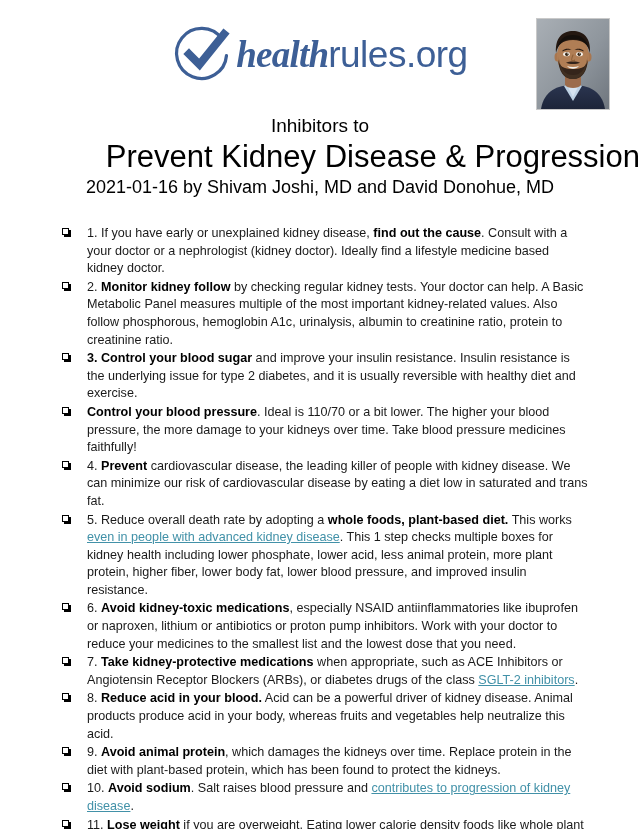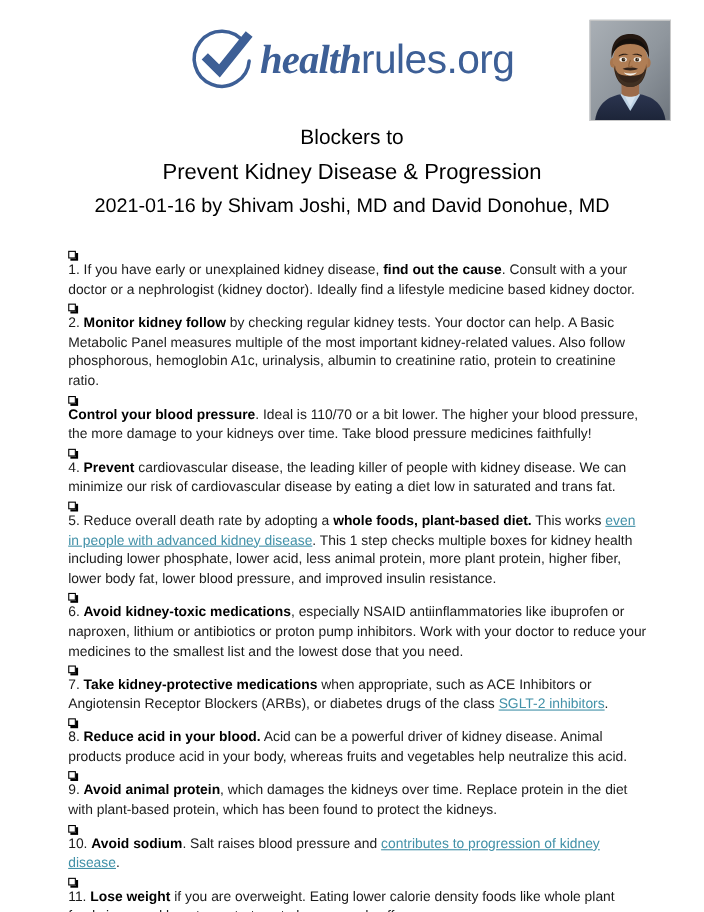--- a/index.html
+++ b/index.html
@@ -76,44 +76,44 @@
   .title-block {
     text-align: center;
     margin-top: 2px;
   }
   .kicker {
     font-size: 19px;
     line-height: 24px;
     color: #000;
   }
   .main-title {
-    font-size: 20px;
+    font-size: 31px;
     line-height: 34px;
     margin-top: 2px;
     color: #000;
     white-space: nowrap;
+    text-align: right;
   }
   .byline {
     font-size: 18px;
     line-height: 20px;
     margin-top: 3px;
     color: #000;
   }
 
   
   .checklist {
     margin-top: 28px;
     padding: 0 52px 0 62px;
   }
 
   .item {
     display: flex;
     align-items: flex-start;
     margin-bottom: 1px;
-    flex-direction: column;
   }
 
   .checkbox {
     flex: 0 0 auto;
     width: 25px;
     padding-top: 3px;
     display: flex;
     justify-content: flex-start;
   }
   .cb-glyph {
@@ -220,21 +220,21 @@
       <circle cx="42.2" cy="35.3" r="1.7" fill="#30200f"></circle>
       <circle cx="30.3" cy="34.7" r="0.5" fill="#ffffff"></circle>
       <circle cx="42.7" cy="34.7" r="0.5" fill="#ffffff"></circle>
 
       <path d="M36 36 C34.5 39.5 34 40.8 35 41.6 C36 42.2 37.4 41.8 37.6 41" fill="none" stroke="#8d6038" stroke-width="1.1" stroke-linecap="round"></path>
     </svg>
   </div>
 </div>
 
 <div class="title-block">
-  <div class="kicker">Blockers to</div>
+  <div class="kicker">Inhibitors to</div>
   <div class="main-title">Prevent Kidney Disease &amp; Progression</div>
   <div class="byline">2021-01-16 by Shivam Joshi, MD and David Donohue, MD</div>
 </div>
 
 <div class="checklist" id="checklist">
     <div class="item">
       <div class="checkbox">
         <span class="cb-glyph"></span>
       </div>
       <div class="item-text"><span>1. If you have early or unexplained kidney disease, </span><b>find out the cause</b><span>.  Consult with a your doctor or a nephrologist (kidney doctor).  Ideally find a lifestyle medicine based kidney doctor.</span></div>
@@ -242,20 +242,26 @@
     <div class="item">
       <div class="checkbox">
         <span class="cb-glyph"></span>
       </div>
       <div class="item-text"><span>2. </span><b>Monitor kidney follow</b><span> by checking regular kidney tests.  Your doctor can help.  A Basic Metabolic Panel measures multiple of the most important kidney-related values.  Also follow phosphorous, hemoglobin A1c, urinalysis, albumin to creatinine ratio, protein to creatinine ratio.</span></div>
     </div>
     <div class="item">
       <div class="checkbox">
         <span class="cb-glyph"></span>
       </div>
+      <div class="item-text"><b>3. Control your blood sugar</b><span> and improve your insulin resistance.  Insulin resistance is the underlying issue for type 2 diabetes, and it is usually reversible with healthy diet and exercise.</span></div>
+    </div>
+    <div class="item">
+      <div class="checkbox">
+        <span class="cb-glyph"></span>
+      </div>
       <div class="item-text"><b>Control your blood pressure</b><span>.  Ideal is 110/70 or a bit lower.  The higher your blood pressure, the more damage to your kidneys over time.  Take blood pressure medicines faithfully!</span></div>
     </div>
     <div class="item">
       <div class="checkbox">
         <span class="cb-glyph"></span>
       </div>
       <div class="item-text"><span>4. </span><b>Prevent</b><span> cardiovascular disease, the leading killer of people with kidney disease.  We can minimize our risk of cardiovascular disease by eating a diet low in saturated and trans fat.</span></div>
     </div>
     <div class="item">
       <div class="checkbox">

